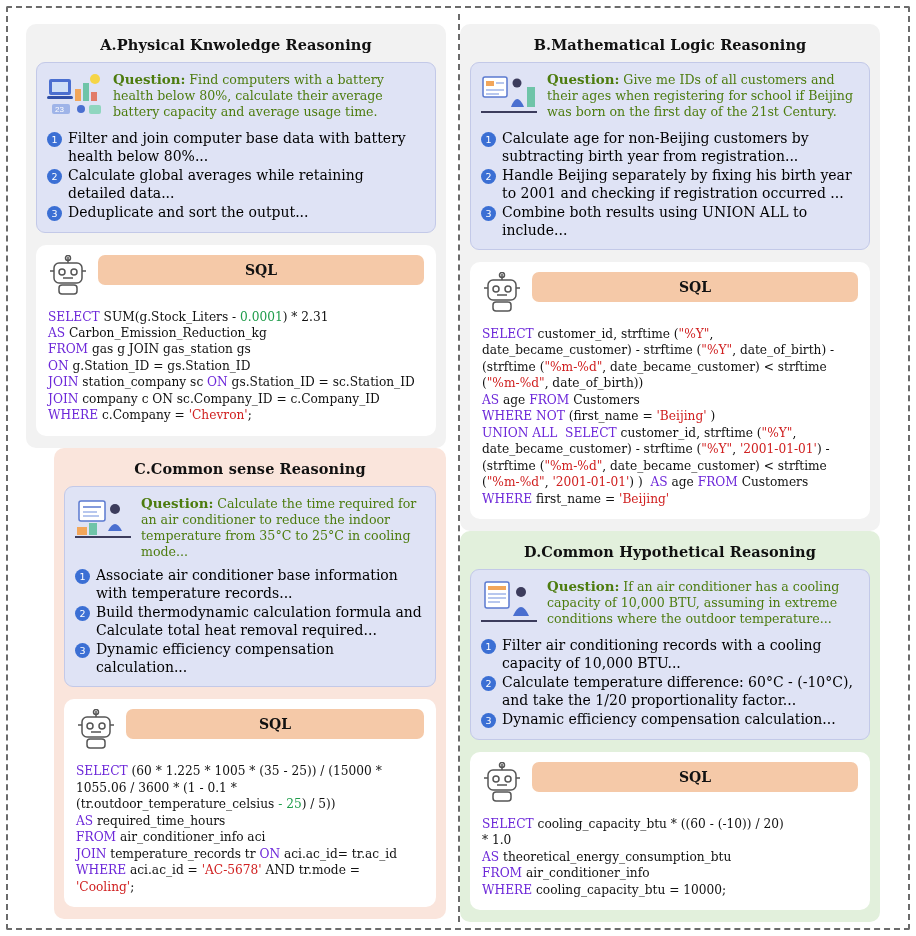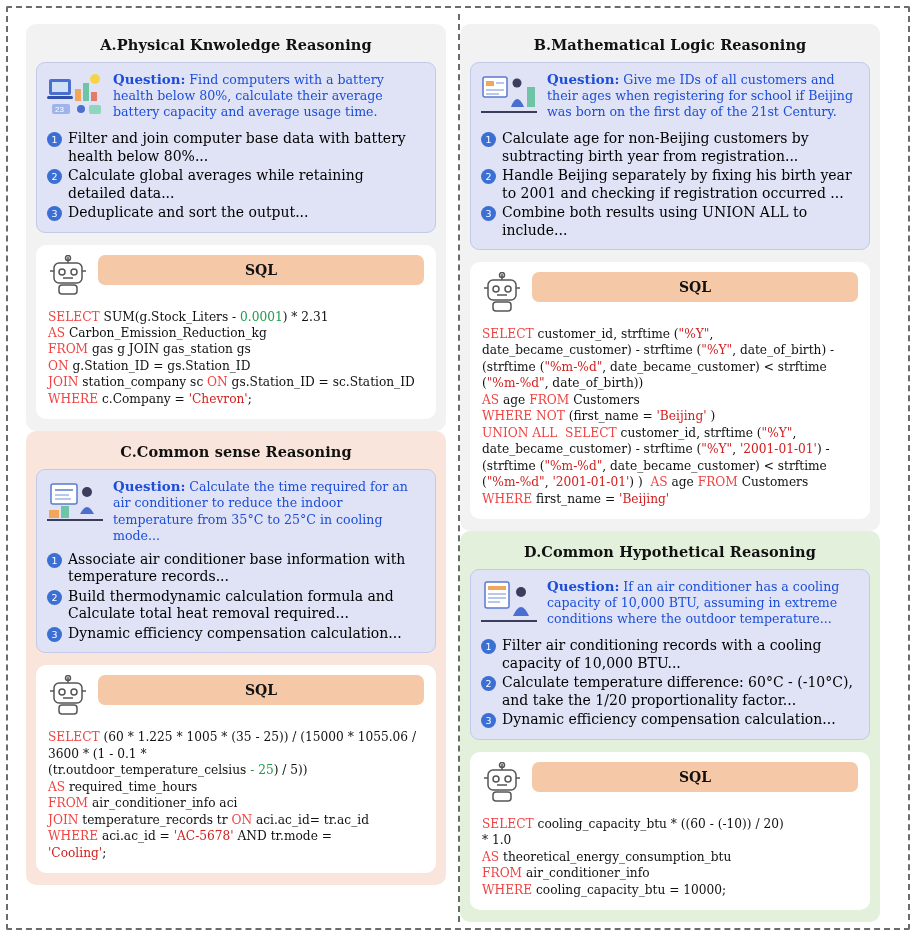--- a/index.html
+++ b/index.html
@@ -36,21 +36,21 @@
     height: 100%;
   }
   .col { width: 420px; display: flex; flex-direction: column; }
 
   .panel {
     border-radius: 10px;
     padding: 8px 10px 12px 10px;
   }
   .panel-a { background: #f2f2f2; }
   .panel-b { background: #f2f2f2; }
-  .panel-c { background: #fae5dc; }
+  .panel-c { background: #fae5dc; margin-left: 28px; }
   .panel-d { background: #e2f0dc; }
 
   .panel-title {
     text-align: center;
     font-weight: bold;
     font-size: 14.5px;
     color: #111;
     margin: 4px 0 9px 0;
     letter-spacing: .1px;
   }
@@ -59,21 +59,21 @@
     border-radius: 9px;
     padding: 8px 10px;
     position: relative;
   }
   .qbox-blue { background: #dfe3f5; border: 1px solid #c3c9e8; }
   .qbox-lav  { background: #dfe3f5; border: 1px solid #c3c9e8; }
 
   .qrow { display: flex; gap: 8px; align-items: flex-start; }
   .qillus { width: 58px; flex: 0 0 58px; padding-top: 2px; }
   .qtext {
-    font-size: 12.6px; line-height: 1.28; color: #1d4ed8;
+    font-size: 12.6px; line-height: 1.28; color: #4d7c0f;
     flex: 1;
   }
   .qtext b { font-size: 13.4px; }
 
   .steps { margin-top: 7px; }
   .step { display: flex; gap: 6px; align-items: flex-start; margin-bottom: 2px; }
   .bullet {
     flex: 0 0 15px;
     width: 15px; height: 15px; margin-top: 2px;
     border-radius: 50%;
@@ -105,21 +105,21 @@
     font-family: "DejaVu Serif", serif;
   }
   .sql-code {
     margin-top: 12px;
     font-size: 12.2px;
     line-height: 1.35;
     color: #111;
     font-family: "DejaVu Serif", serif;
     word-wrap: break-word;
   }
-  .kw { color: #ef4444; }
+  .kw { color: #6d28d9; }
   .str { color: #d02020; }
   .num { color: #1f9c4a; }
 
   
   .robot { width: 40px; height: 42px; flex: 0 0 40px; }
 </style>
 </head>
 <body>
 
 <div class="page">
@@ -187,20 +187,21 @@
               </svg>
             </span>
             <span class="sql-pill">SQL</span>
           </div>
           <div class="sql-code">
             <div><span class="kw">SELECT</span> SUM(g.Stock_Liters - <span class="num">0.0001</span>) * 2.31</div>
             <div><span class="kw">AS</span> Carbon_Emission_Reduction_kg</div>
             <div><span class="kw">FROM</span> gas g JOIN gas_station gs</div>
             <div><span class="kw">ON</span> g.Station_ID = gs.Station_ID</div>
             <div><span class="kw">JOIN</span> station_company sc <span class="kw">ON</span> gs.Station_ID = sc.Station_ID</div>
+            <div><span class="kw">JOIN</span> company c ON sc.Company_ID = c.Company_ID</div>
             <div><span class="kw">WHERE</span> c.Company = <span class="str">'Chevron'</span>;</div>
           </div>
         </div>
       </div>
 
       <div class="panel panel-c">
         <div class="panel-title">C.Common sense Reasoning</div>
 
         <div class="qbox qbox-lav">
           <div class="qrow">

